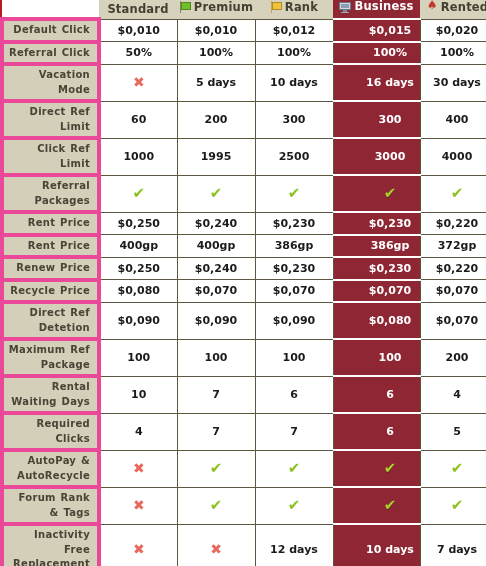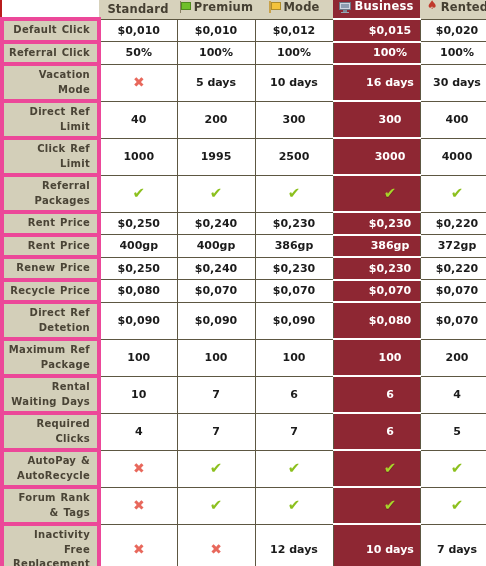--- a/index.html
+++ b/index.html
@@ -171,21 +171,21 @@
                 <span class="pole"></span>
                 <span class="cloth"></span>
               </span>
               <span>Premium</span>
             </span></th>
           <th class="plan-head"><span class="hl">
               <span class="ico ico-flag gold">
                 <span class="pole"></span>
                 <span class="cloth"></span>
               </span>
-              <span>Mode</span>
+              <span>Rank</span>
             </span></th>
           <th class="plan-head biz"><span class="hl">
               <span class="ico ico-monitor">
                 <span class="scr"></span>
                 <span class="stand"></span>
                 <span class="base"></span>
               </span>
               <span>Business</span>
             </span></th>
           <th class="plan-head"><span class="hl">
@@ -216,21 +216,21 @@
         <tr>
           <td class="row-label">Vacation Mode</td>
           <td class="val"><span class="mark mark-x">✖</span></td>
           <td class="val">5 days</td>
           <td class="val">10 days</td>
           <td class="val biz">16 days</td>
           <td class="val last-col">30 days</td>
         </tr>
         <tr>
           <td class="row-label">Direct Ref Limit</td>
-          <td class="val">40</td>
+          <td class="val">60</td>
           <td class="val">200</td>
           <td class="val">300</td>
           <td class="val biz">300</td>
           <td class="val last-col">400</td>
         </tr>
         <tr>
           <td class="row-label">Click Ref Limit</td>
           <td class="val">1000</td>
           <td class="val">1995</td>
           <td class="val">2500</td>

